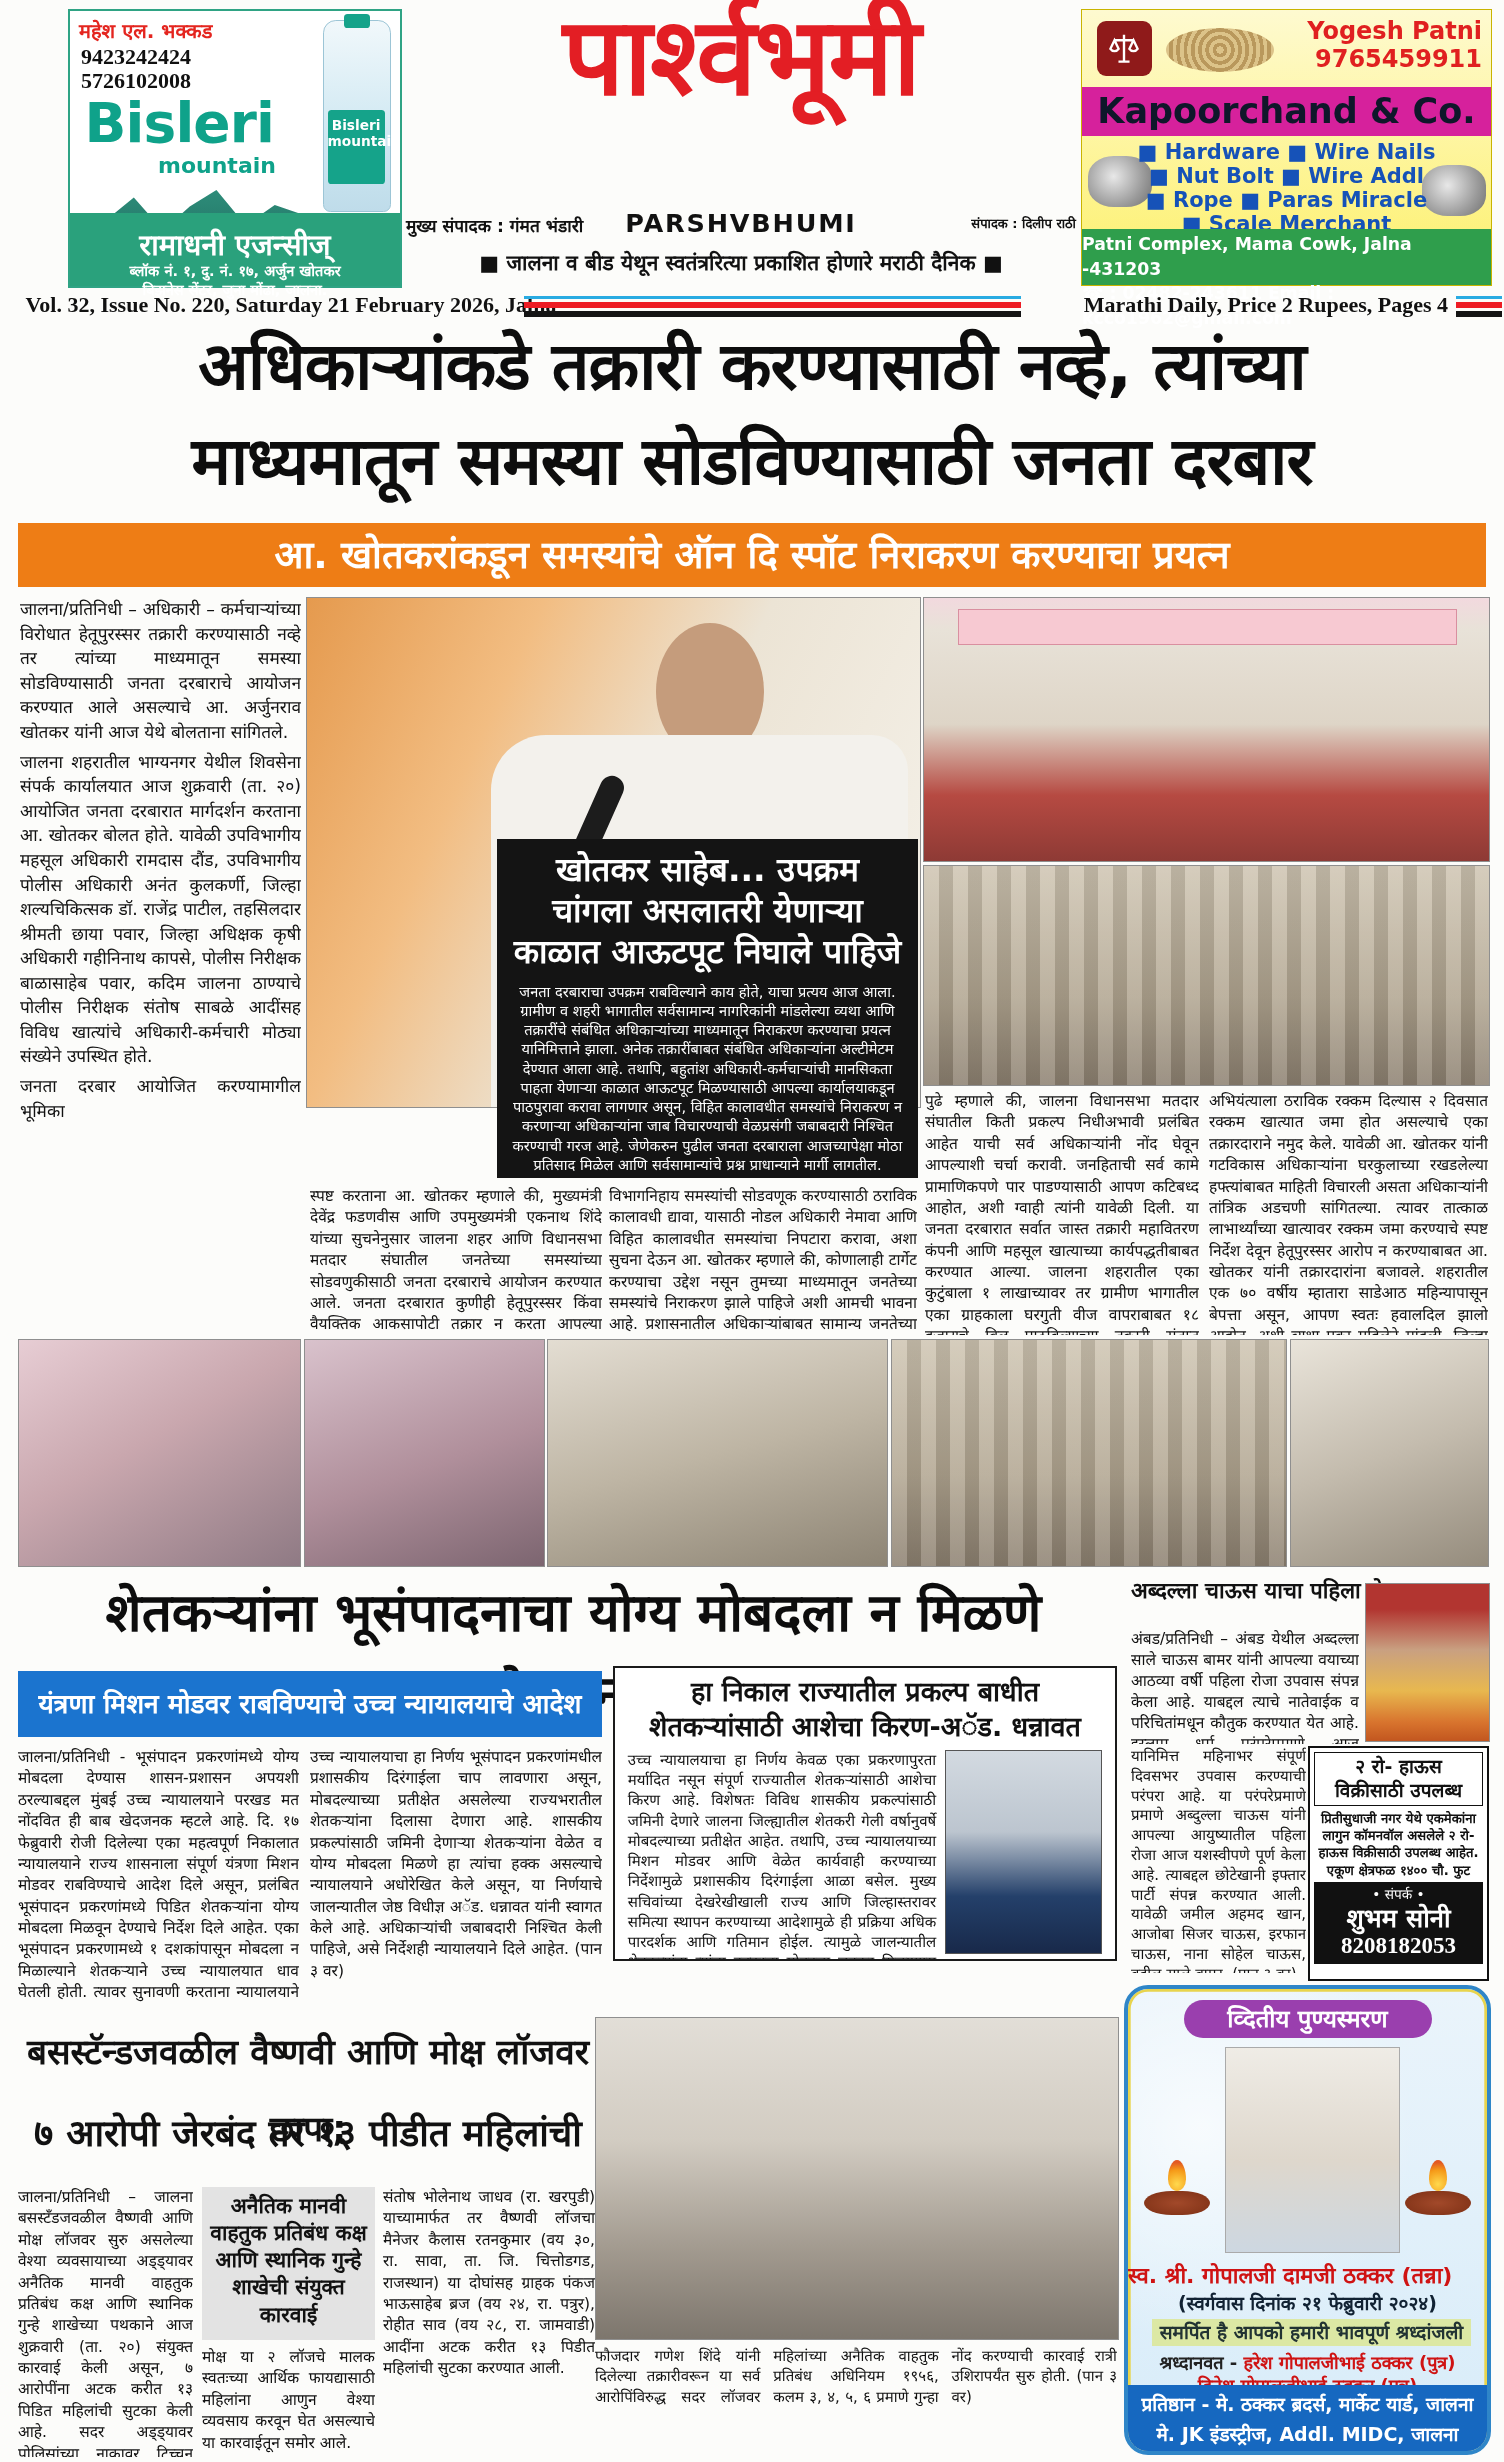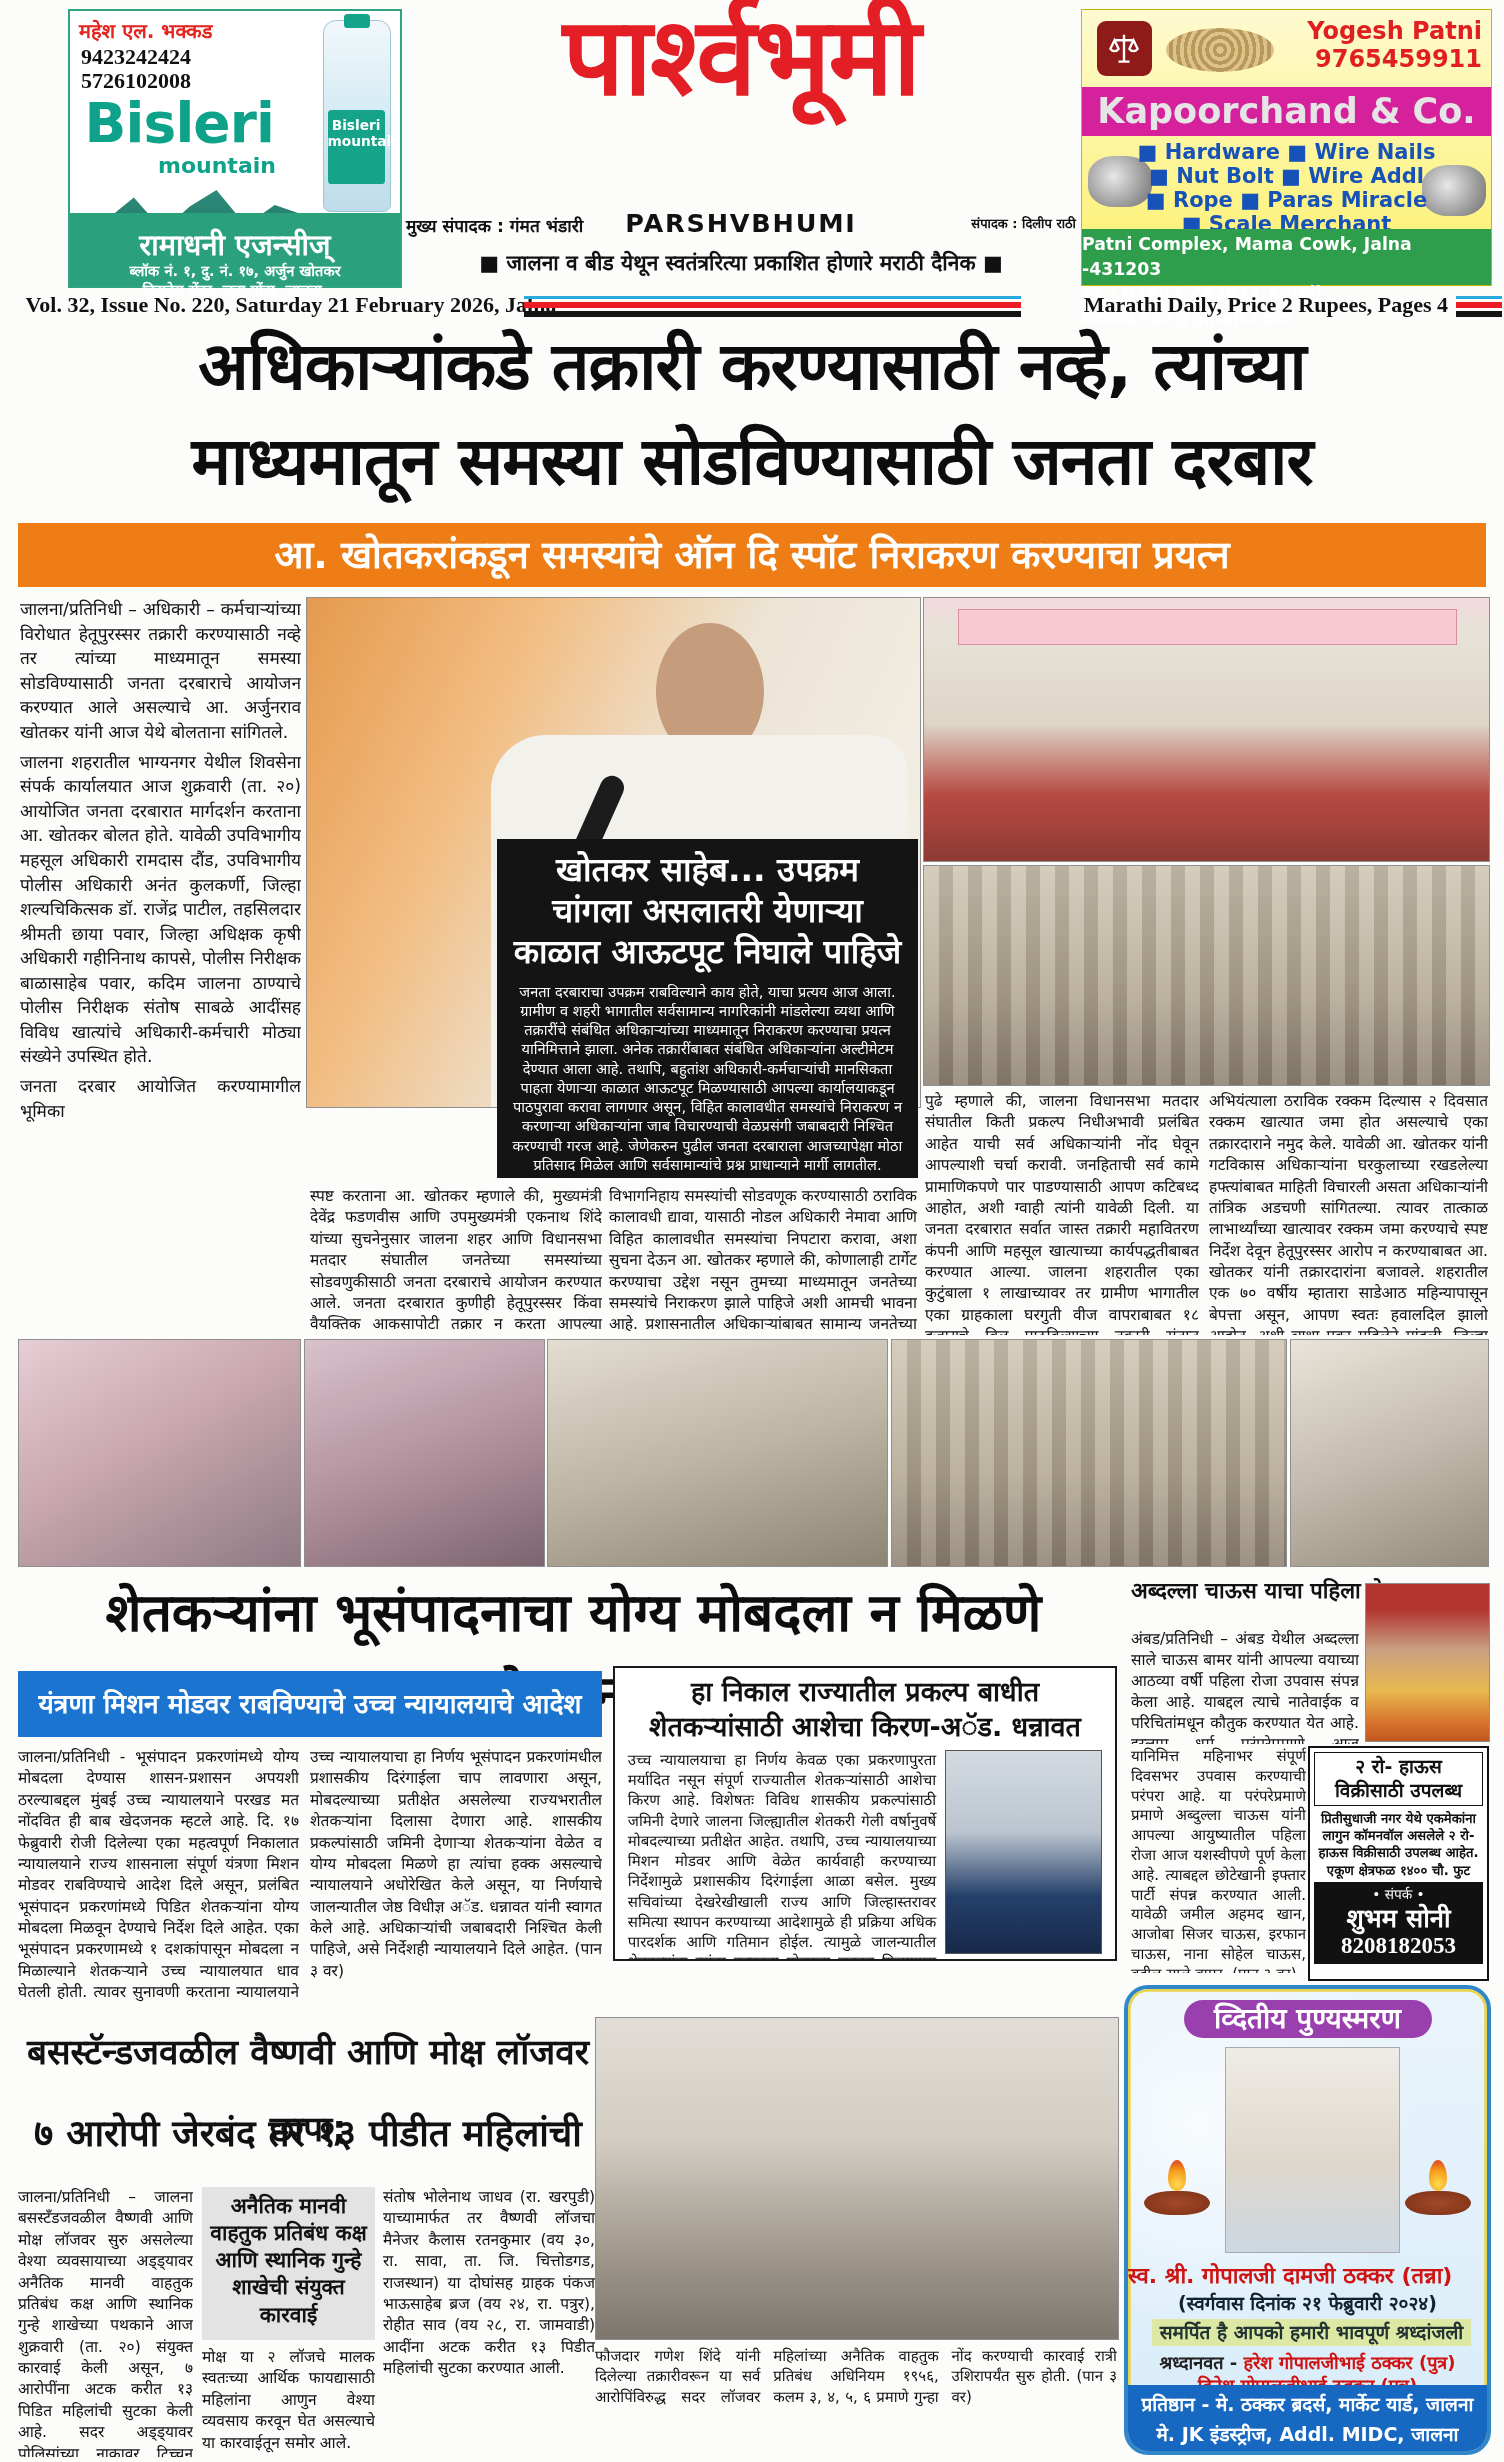--- a/index.html
+++ b/index.html
@@ -43,21 +43,21 @@
   .bis-band{position:absolute;left:0;bottom:0;width:100%;height:73px;background:#2aa17c;color:#fff;text-align:center}
   .bis-agency{font-size:29px;font-weight:bold;line-height:31px;margin-top:17px}
   .bis-addr{font-size:14.6px;font-weight:bold;line-height:19px}
 
   .ad-kapoor{left:1081px;top:9px;width:409px;height:275px;background:linear-gradient(#fefad0,#fdf06a);border:0.9px solid #c9b400}
   .kp-logo{position:absolute;left:14.6px;top:11px;width:55px;height:55px;background:#8f1a1a;border-radius:9px;
      display:flex;align-items:center;justify-content:center}
   .kp-rope{position:absolute;left:84px;top:18px;width:108px;height:44px;border-radius:50%;
      background:repeating-radial-gradient(circle at 50% 50%,#dcc389 0 3.6px,#b9985c 3.6px 7.3px)}
   .kp-name{position:absolute;right:9px;top:7.3px;text-align:right;color:#e02020;font-weight:bold;font-size:24px;line-height:28px}
-  .kp-band{position:absolute;left:0;top:77px;width:100%;height:49px;background:#d6219c;color:#e5e5e5;
+  .kp-band{position:absolute;left:0;top:77px;width:100%;height:49px;background:#d6219c;color:#0f172a;
      font-size:35px;font-weight:900;text-align:center;line-height:49px}
   .kp-items{position:absolute;left:0;top:130px;width:100%;text-align:center;color:#1652b8;font-weight:bold;font-size:21px;line-height:24px}
   .kp-nails{position:absolute;width:64px;height:51px;border-radius:40%;
      background:radial-gradient(circle at 40% 40%,#e8e8e8,#9c9c9c 60%,#6e6e6e)}
   .kp-green{position:absolute;left:0;bottom:0;width:100%;height:53px;background:#2f9e4c;color:#fff;
      text-align:left;font-weight:bold;font-size:17.3px;line-height:24.6px;padding-top:2.7px}
 
   
   .mast-title{left:406px;top:1.8px;width:670px;font-size:108px;line-height:109px;font-weight:900;
      color:#e31e24;text-align:center;letter-spacing:-1.8px}
@@ -114,21 +114,21 @@
   .raid-gray{left:202px;top:2187px;width:173px;height:153px;background:#e3e3e3;font-size:21px;font-weight:900;
      text-align:center;line-height:1.3;padding-top:5.5px;box-sizing:border-box}
   .raid-col{font-size:15.5px;line-height:1.38}
   .raid-under{left:595px;top:2346px;width:522px;height:109px;font-size:15px;line-height:1.35;column-count:3;column-gap:12.8px}
 
   
   .mem{left:1124px;top:1985px;width:367px;height:470px;box-sizing:border-box;border:4.6px solid #2f86c8;border-radius:24px;
      background:radial-gradient(circle at 20% 30%,rgba(255,255,255,.7),transparent 50%),linear-gradient(#eaf4fb,#d8ecf9);
      box-shadow:inset 0 0 0 2.7px #e8d44d;overflow:hidden}
   .mem-badge{margin:11px auto 16px auto;width:248px;height:38px;background:#9a3fae;border-radius:20px;color:#fff;
-     font-size:28px;font-weight:bold;text-align:center;line-height:38px}
+     font-size:24px;font-weight:bold;text-align:center;line-height:38px}
   .mem-photo{position:absolute;left:97px;top:58px;width:173px;height:204px;border:0.9px solid #aaa}
   .diya{position:absolute;width:66px;height:24px;background:radial-gradient(#a2492a,#7c2f14);border-radius:50%/60%}
   .flame{position:absolute;left:24px;top:-31px;width:18px;height:31px;
      background:radial-gradient(circle at 50% 78%,#ffd94e,#f59a18 55%,#e25822 85%);
      border-radius:50% 50% 50% 50%/62% 62% 38% 38%}
   .mem-name{position:absolute;left:0;top:270px;width:100%;color:#cf1313;font-size:22px;font-weight:900}
   .mem-date{position:absolute;left:0;top:301px;width:100%;text-align:center;color:#123;font-size:19px;font-weight:bold}
   .mem-trib{position:absolute;left:24px;top:330px;width:319px;background:#dce8a4;color:#233;font-size:19px;
      font-weight:900;text-align:center;line-height:27px}
   .mem-m{position:absolute;width:100%;text-align:center;color:#cf1313;font-size:18px;font-weight:900;line-height:22px}

